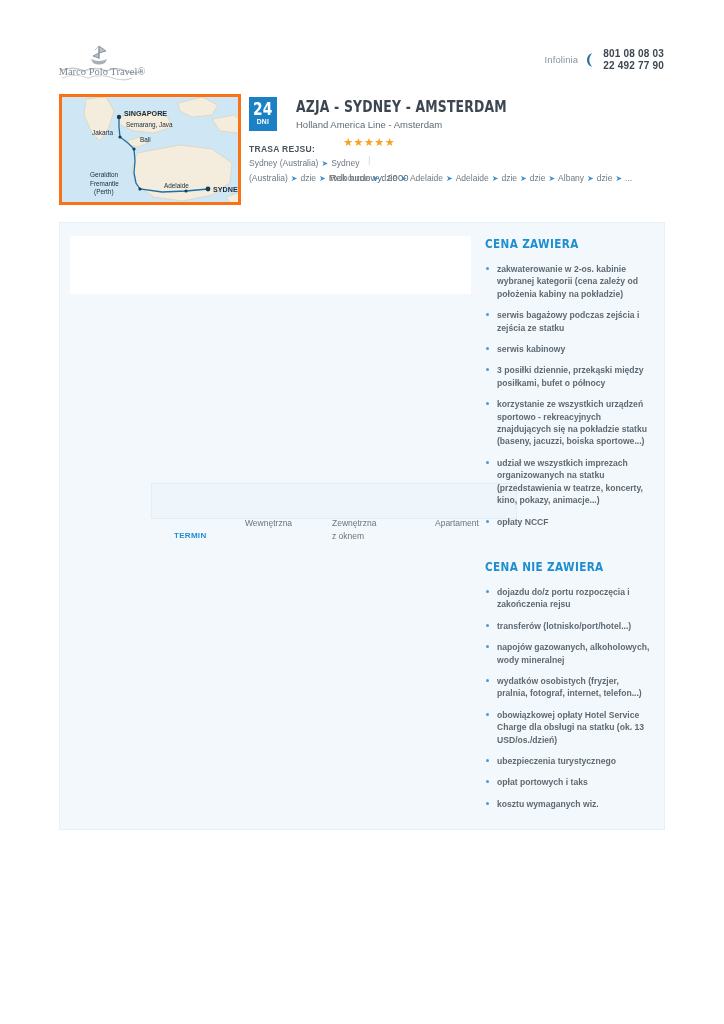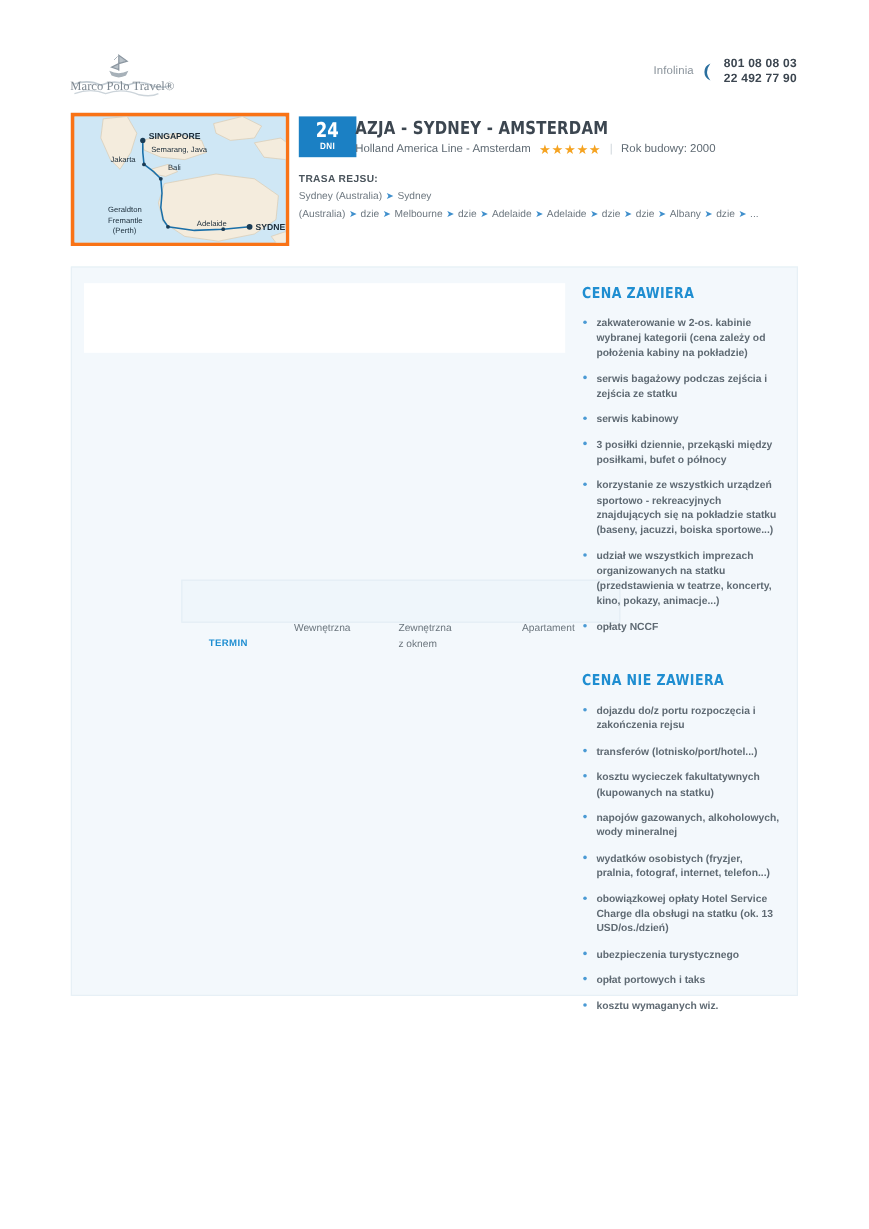--- a/index.html
+++ b/index.html
@@ -23,39 +23,39 @@
   .phone-nums span { font-size: 10px; font-weight: bold; color: #3c4650; letter-spacing: .2px; white-space: nowrap; }
 
   
   .map-box {
     position: absolute; left: 59px; top: 94px; width: 182px; height: 111px;
     background: #cfe7f5; overflow: hidden; border: 3px solid #f97316;
   }
   .map-box svg { display: block; }
 
   .badge {
-    position: absolute; left: 249px; top: 97px; width: 48px; height: 34px;
+    position: absolute; left: 249px; top: 97px; width: 28px; height: 34px;
     background: #1b80c4; color: #ffffff; text-align: right;
     display: flex; flex-direction: column; align-items: center; justify-content: center;
   }
   .badge .num { font-family: "DejaVu Sans Condensed","Liberation Sans Narrow","Liberation Sans",sans-serif;
     font-size: 17px; font-weight: bold; line-height: 15px; transform: scaleX(.9); }
   .badge .unit { font-family: "Liberation Sans", sans-serif; font-size: 7.5px; font-weight: bold;
     line-height: 10px; letter-spacing: .3px; transform: scaleX(.9); }
 
   .cruise-title {
     position: absolute; left: 296px; top: 98px;
     font-family: "DejaVu Sans Condensed","Liberation Sans Narrow","Liberation Sans",sans-serif;
     font-size: 15px; font-weight: bold; color: #3c4650; letter-spacing: .2px;
     transform: scaleX(.92); transform-origin: left center;
   }
   .cruise-sub {
     position: absolute; left: 296px; top: 119px;
     display: flex; align-items: center; gap: 7px;
-    font-size: 9.5px; color: #5f6a73; white-space: nowrap;
+    font-size: 9.5px; color: #5f6a73; white-space: nowrap; flex-direction: column;
   }
   .stars { color: #f5a321; font-size: 11px; letter-spacing: .5px; line-height: 10px; }
   .sub-sep { color: #cfd6db; }
 
   .route-label {
     position: absolute; left: 249px; top: 144px;
     font-size: 8.5px; font-weight: bold; color: #4a545c; letter-spacing: .3px;
   }
   .route-text {
     position: absolute; left: 249px; top: 156px; width: 414px;
@@ -210,21 +210,20 @@
         <li>3 posiłki dziennie, przekąski między posiłkami, bufet o północy</li>
         <li>korzystanie ze wszystkich urządzeń sportowo - rekreacyjnych znajdujących się na pokładzie statku (baseny, jacuzzi, boiska sportowe...)</li>
         <li>udział we wszystkich imprezach organizowanych na statku (przedstawienia w teatrze, koncerty, kino, pokazy, animacje...)</li>
         <li>opłaty NCCF</li>
       </ul>
     <div class="sect-gap"></div>
     <div class="sect-title">CENA NIE ZAWIERA</div>
     <ul class="feat">
         <li>dojazdu do/z portu rozpoczęcia i zakończenia rejsu</li>
         <li>transferów (lotnisko/port/hotel...)</li>
-        <li>kosztu wycieczek fakultatywnych (kupowanych na statku)</li>
         <li>napojów gazowanych, alkoholowych, wody mineralnej</li>
         <li>wydatków osobistych (fryzjer, pralnia, fotograf, internet, telefon...)</li>
         <li>obowiązkowej opłaty Hotel Service Charge dla obsługi na statku (ok. 13 USD/os./dzień)</li>
         <li>ubezpieczenia turystycznego</li>
         <li>opłat portowych i taks</li>
         <li>kosztu wymaganych wiz.</li>
       </ul>
   </div>
 
 </div>

